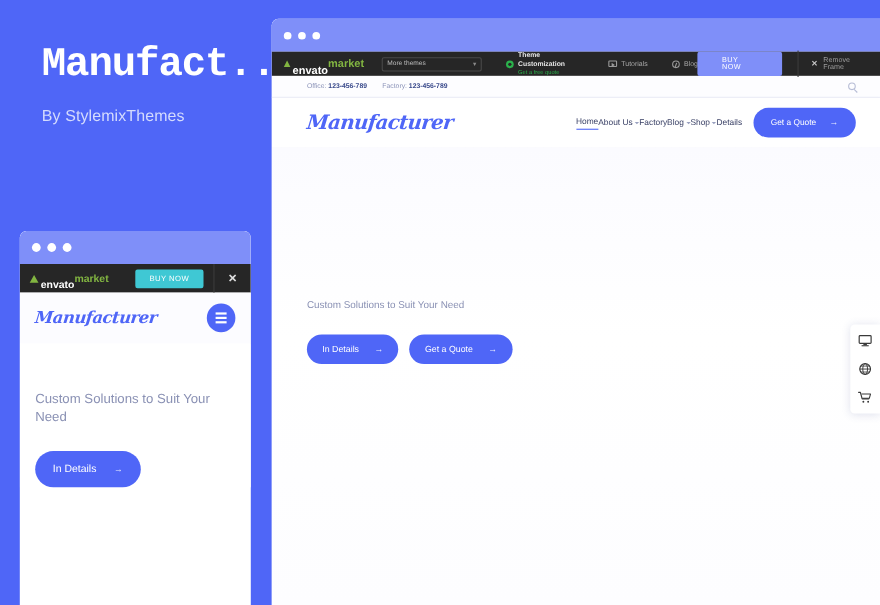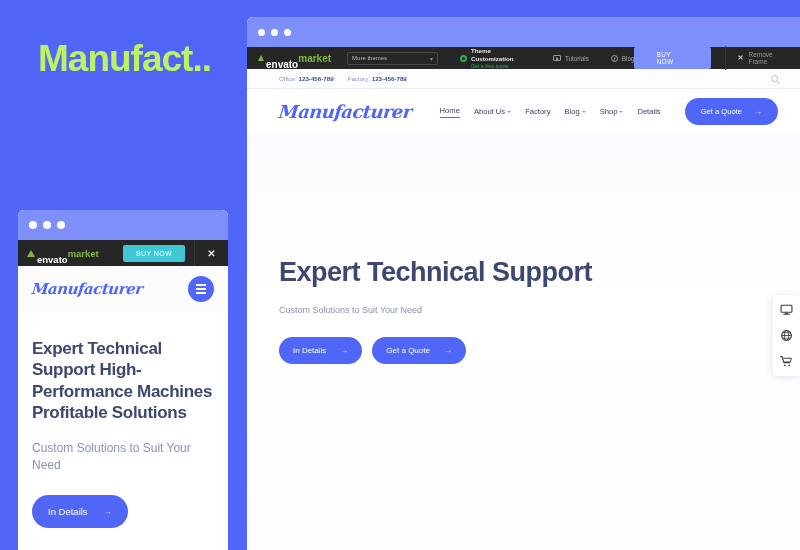--- a/index.html
+++ b/index.html
@@ -10,22 +10,22 @@
   }
   body { background: #4f66f7; position: relative; }
 
   
   .promo {
     position: absolute; left: 0; top: 0;
     width: 248px; height: 550px;
     padding: 40px 0 0 38px;
   }
   .promo-title {
-    font-size: 37px; font-weight: 700; color: #bef264;
-    letter-spacing: -1px; line-height: 1.05; white-space: nowrap;
+    font-size: 37px; font-weight: 700; color: #ffffff;
+    letter-spacing: -1px; line-height: 1.05; white-space: nowrap; font-family: Liberation Mono, monospace;
   }
   .promo-sub {
     font-size: 25px; font-weight: 400; color: #ffffff;
     margin-top: 10px; letter-spacing: .2px;
   }
   .promo-author {
     font-size: 14.5px; color: #d4dbfd; margin-top: 19px; letter-spacing: .1px;
   }
 
   
@@ -135,21 +135,21 @@
   .navbar {
     height: 45px; background: #ffffff;
     display: flex; align-items: center; padding: 0 22px 0 32px;
     box-shadow: 0 1px 3px rgba(80,90,160,.06);
   }
   .logo-script {
     font-family: "DejaVu Serif", serif; font-style: italic; font-weight: 700;
     font-size: 18px; color: #4f66f7; letter-spacing: -.6px;
     transform: skewX(-6deg);
   }
-  .nav-links { margin-left: auto; display: flex; align-items: center; gap: 14px; }
+  .nav-links { margin-left: auto; display: flex; align-items: center; gap: 0; }
   .nav-link {
     font-size: 7.6px; color: #3a4166; display: flex; align-items: center; gap: 2px;
   }
   .nav-link.active { color: #3a4166; border-bottom: 1.2px solid #4f66f7; padding-bottom: 2px; }
   .nav-caret {
     width: 0; height: 0; border-left: 2.2px solid transparent;
     border-right: 2.2px solid transparent; border-top: 2.8px solid #9aa1c0;
   }
   .quote-btn {
     margin-left: 10px; background: #4f66f7; color: #ffffff;
@@ -237,20 +237,21 @@
     margin-top: 21px; display: inline-flex; align-items: center; gap: 16px;
     background: #4f66f7; color: #ffffff; font-size: 9.5px;
     border-radius: 20px; padding: 11px 16px;
   }
 </style>
 </head>
 <body>
 
 <div class="promo">
   <div class="promo-title">Manufact..</div>
+  <div class="promo-author">By StylemixThemes</div>
 </div>
 
 <div class="desktop">
 
   <div class="titlebar">
     <span class="dot"></span>
     <span class="dot"></span>
     <span class="dot"></span>
   </div>
 
@@ -330,21 +331,20 @@
       </span>
       <span class="quote-btn">
         <span>Get a Quote</span>
         <span class="arr">→</span>
       </span>
     </div>
   </div>
 
   <div class="hero">
     <div class="hero-h1">
-      <div>Expert Technical Support</div>
     </div>
     <div class="hero-sub">Custom Solutions to Suit Your Need</div>
     <div class="hero-btns">
       <span class="hero-btn">
         <span>In Details</span>
         <span class="arr">→</span>
       </span>
       <span class="hero-btn">
         <span>Get a Quote</span>
         <span class="arr">→</span>
@@ -395,20 +395,19 @@
   <div class="mob-nav">
     <div class="mob-logo">Manufacturer</div>
     <div class="burger">
       <span></span>
       <span></span>
       <span></span>
     </div>
   </div>
 
   <div class="mob-hero">
-    <div class="mob-h1">Expert Technical Support High-Performance Machines Profitable Solutions</div>
     <div class="mob-sub">Custom Solutions to Suit Your Need</div>
     <div class="mob-btn">
       <span>In Details</span>
       <span class="arr">→</span>
     </div>
   </div>
 </div>
 
 </body></html>

